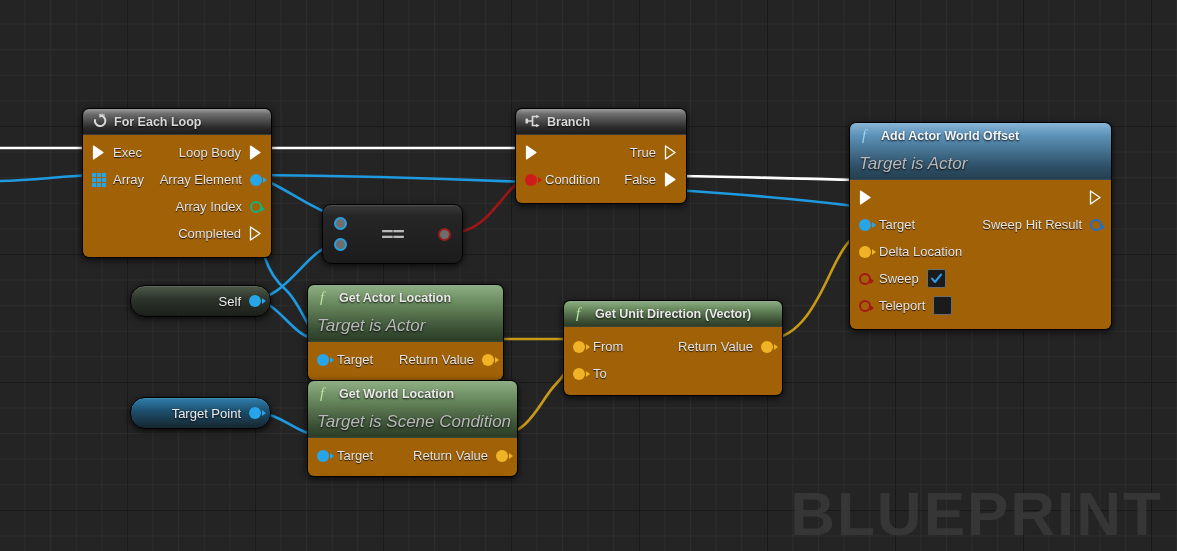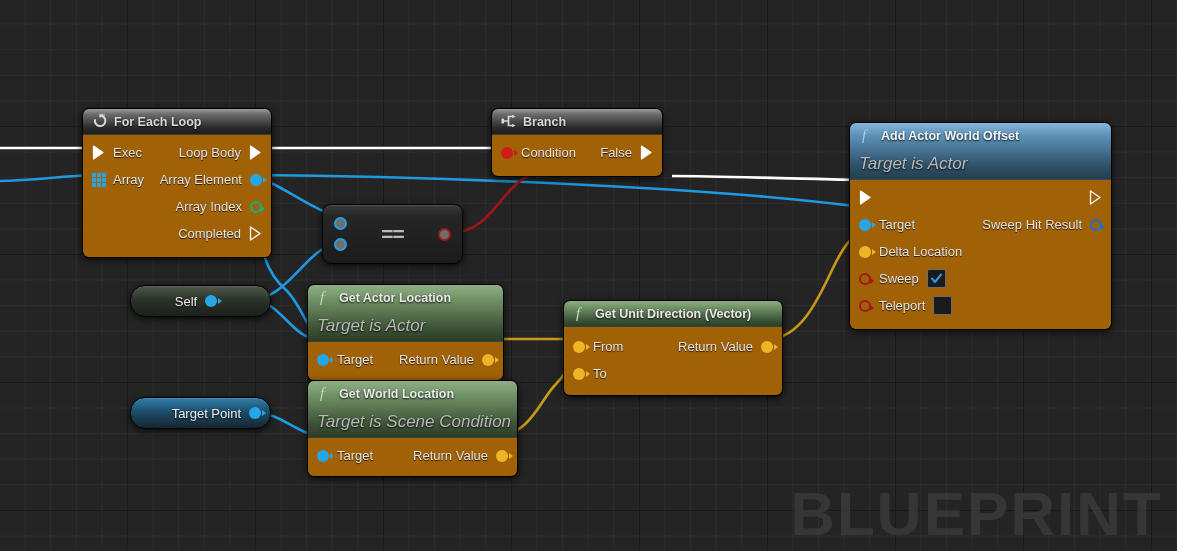--- a/index.html
+++ b/index.html
@@ -125,21 +125,21 @@
   
   .pill{
     position:absolute;height:30px;border-radius:15px;
     border:1px solid #000;
     display:flex;align-items:center;justify-content:flex-end;
     padding-right:9px;
     box-shadow:0 2px 6px rgba(0,0,0,.75), inset 0 1px 0 rgba(255,255,255,.10);
     font-size:13px;color:#ededed;
   }
   .pill .plbl{text-shadow:0 1px 2px rgba(0,0,0,.9);margin-right:8px;white-space:nowrap;}
-  .pill.self{background:linear-gradient(to bottom,#4d5a49 0%,#2c332a 45%,#1b1f1a 100%);justify-content:center;}
+  .pill.self{background:linear-gradient(to bottom,#4d5a49 0%,#2c332a 45%,#1b1f1a 100%);}
   .pill.tp{background:linear-gradient(to bottom,#2f7fae 0%,#1d4d6b 45%,#16252e 100%);}
 
   
   .cmp{
     position:absolute;border-radius:9px;
     background:linear-gradient(to bottom,#3a3a3a 0%,#262626 18%,#1b1b1b 100%);
     border:1px solid #000;
     box-shadow:0 2px 7px rgba(0,0,0,.75), inset 0 1px 0 rgba(255,255,255,.11);
   }
   .cmp .eq{
@@ -257,36 +257,53 @@
         <span class="pin exec">
           <svg width="13" height="15" viewBox="0 0 13 15">
               <path d="M1.5 1 L11 7.5 L1.5 14 Z" fill="none" stroke="#ffffff" stroke-width="1.3" stroke-linejoin="round"></path>
             </svg>
         </span>
       </div>
 
     </div>
   </div>
 
-  <div class="node" style="left:491px;top:108px;width:170px;">
+  <div class="node" style="left:515px;top:108px;width:170px;">
     <div class="hdr grey">
       <div class="titlerow">
         <span class="ico">
           <svg width="16" height="16" viewBox="0 0 16 16">
             <path d="M2.5 8 H7.5 M7.5 8 V3.5 H12 M7.5 8 V12.5 H12" fill="none" stroke="#d9d9d9" stroke-width="1.7"></path>
             <rect x="0.5" y="5.6" width="2.6" height="4.8" fill="#d9d9d9"></rect>
             <path d="M11.2 1.8 L14.6 3.5 L11.2 5.2 Z" fill="#d9d9d9"></path>
             <path d="M11.2 10.8 L14.6 12.5 L11.2 14.2 Z" fill="#d9d9d9"></path>
           </svg>
         </span>
         <span class="title">Branch</span>
       </div>
     </div>
     <div class="body">
 
+      <div class="row left">
+        <span class="pin exec">
+          <svg width="13" height="15" viewBox="0 0 13 15">
+              <path d="M1.5 1 L11 7.5 L1.5 14 Z" fill="#ffffff" stroke="#ffffff" stroke-width="1.2" stroke-linejoin="round"></path>
+            </svg>
+        </span>
+        <span class="gapL"></span>
+        <span class="lbl"></span>
+        <span class="spacer"></span>
+        <span class="lbl">True</span>
+        <span class="gapR"></span>
+        <span class="pin exec">
+          <svg width="13" height="15" viewBox="0 0 13 15">
+              <path d="M1.5 1 L11 7.5 L1.5 14 Z" fill="none" stroke="#ffffff" stroke-width="1.3" stroke-linejoin="round"></path>
+            </svg>
+        </span>
+      </div>
 
       <div class="row left">
         <span class="pin dot filled-red">
             <i class="nub redf"></i>
           </span>
         <span class="gapL"></span>
         <span class="lbl">Condition</span>
         <span class="spacer"></span>
         <span class="lbl">False</span>
         <span class="gapR"></span>

